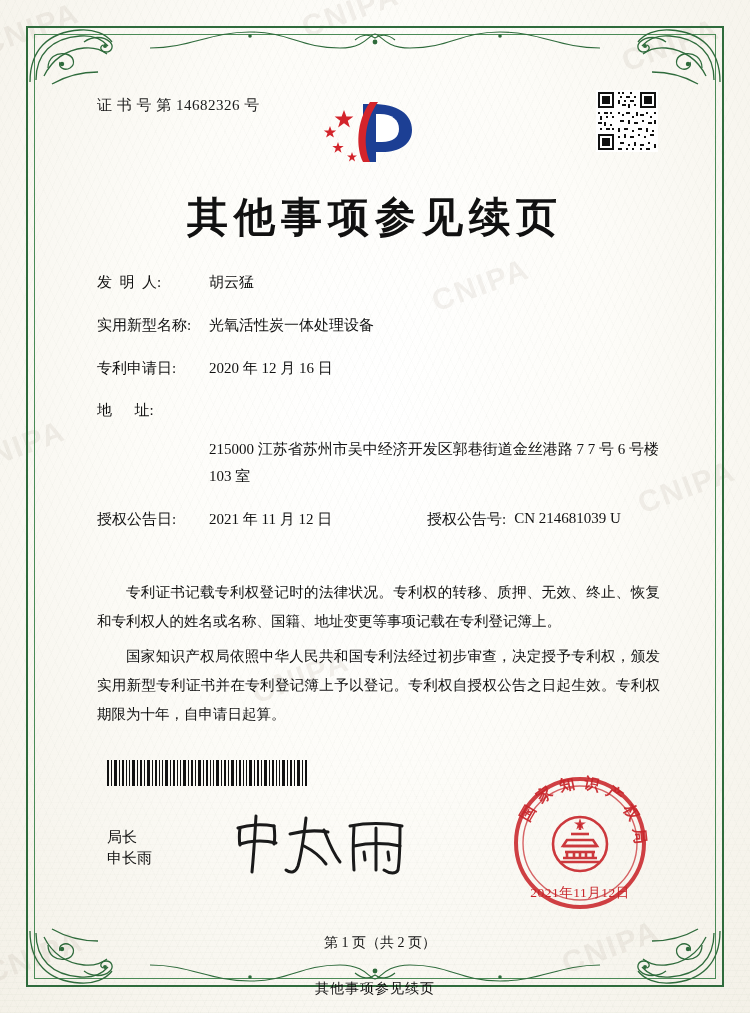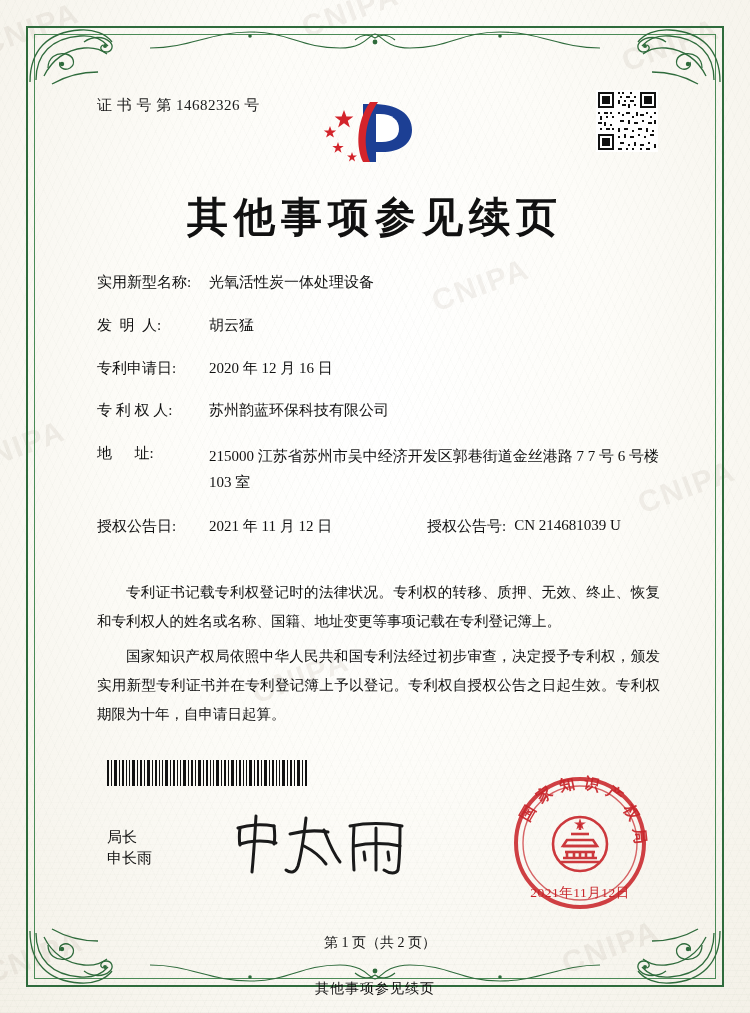--- a/index.html
+++ b/index.html
@@ -159,21 +159,21 @@
   }
   .field-label {
     width: 112px;
     flex: 0 0 112px;
     white-space: pre;
   }
   .field-value {
     flex: 1 1 auto;
     word-break: break-all;
   }
-  .field-row.address .field-value { line-height: 1.75; }
+  .field-row.address .field-value { line-height: 1.75; margin-top: 36px; }
 
   .dual-row {
     display: flex;
     align-items: center;
     font-size: 15px;
     color: #111;
     margin-bottom: 21px;
   }
   .dual-left { display: flex; width: 330px; flex: 0 0 330px; }
   .dual-right { display: flex; }
@@ -455,39 +455,35 @@
           <polygon points="52,60 53.2,63.6 57,63.6 53.9,65.8 55.1,69.4 52,67.2 48.9,69.4 50.1,65.8 47,63.6 50.8,63.6"></polygon>
         </g>
       </svg>
     </div>
 
     <div class="main-title">其他事项参见续页</div>
 
     <div class="fields">
 
       <div class="field-row">
+        <div class="field-label">发  明  人:</div>
+        <div class="field-value">胡云猛</div>
+      </div>
+
+      <div class="field-row">
         <div class="field-label">实用新型名称:</div>
         <div class="field-value">光氧活性炭一体处理设备</div>
-      </div>
-
-      <div class="field-row">
-        <div class="field-label">发  明  人:</div>
-        <div class="field-value">胡云猛</div>
       </div>
 
 
       <div class="field-row">
         <div class="field-label">专利申请日:</div>
         <div class="field-value">2020 年 12 月 16 日</div>
       </div>
 
-      <div class="field-row">
-        <div class="field-label">专 利 权 人:</div>
-        <div class="field-value">苏州韵蓝环保科技有限公司</div>
-      </div>
 
       <div class="field-row address">
         <div class="field-label">地      址:</div>
         <div class="field-value">215000 江苏省苏州市吴中经济开发区郭巷街道金丝港路 7 7 号 6 号楼 103 室</div>
       </div>
 
       <div class="dual-row">
         <div class="dual-left">
           <div class="field-label">授权公告日:</div>
           <div class="field-value">2021 年 11 月 12 日</div>

